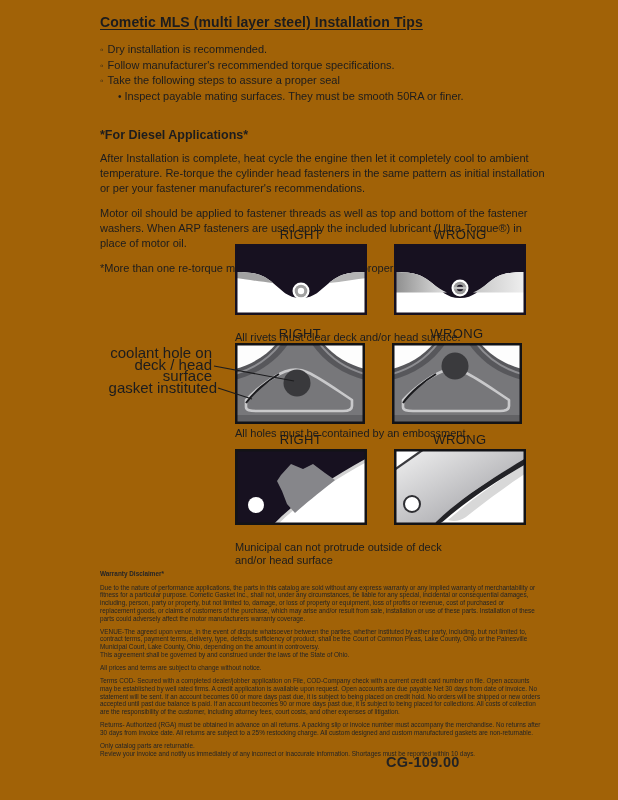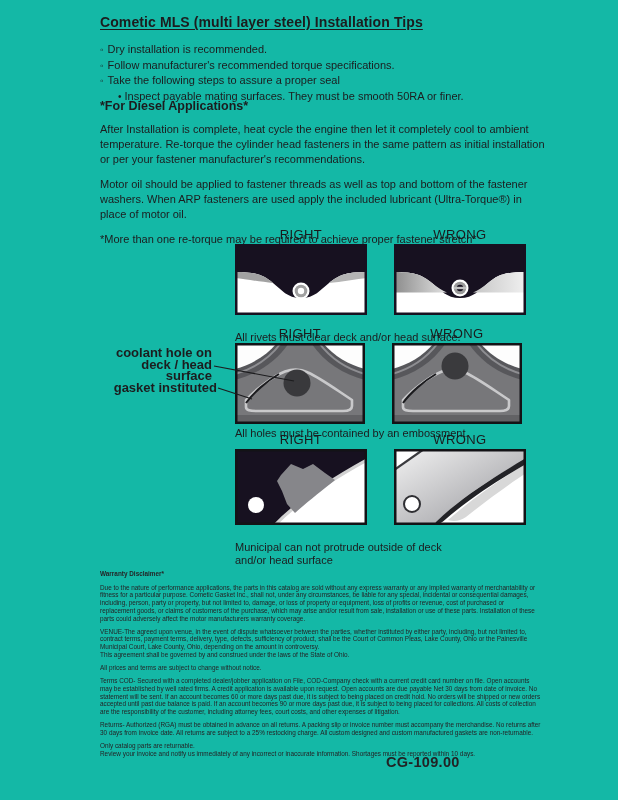--- a/index.html
+++ b/index.html
@@ -1,43 +1,43 @@
 <!DOCTYPE html>
 <html><head>
 <meta charset="utf-8">
 <style>
   html,body{margin:0;padding:0;background:#e9e9e9;}
   .page{
-    position:relative;width:618px;height:800px;background:#14b8a6;
+    position:relative;width:618px;height:800px;background:#a16207;
     font-family:"Liberation Sans", sans-serif;color:#1c1c1e;overflow:hidden;
     margin:0 auto;
   }
   .title{
     position:absolute;left:100px;top:14px;font-size:14px;font-weight:bold;
     text-decoration:underline;text-underline-offset:2px;letter-spacing:0.1px;
   }
   .tips{position:absolute;left:100px;top:42px;font-size:11px;line-height:14.5px;width:450px;}
   .tip{white-space:nowrap;}
   .tip.l2{padding-left:18px;}
   .mk1::before{content:"◦";margin-right:4px;font-size:10px;}
   .mk2::before{content:"•";margin-right:3px;font-size:10px;}
-  .diesel{position:absolute;left:100px;top:99px;width:449px;font-size:11px;line-height:15px;}
+  .diesel{position:absolute;left:100px;top:128px;width:449px;font-size:11px;line-height:15px;}
   .dh{font-weight:bold;font-size:12.5px;margin:0 0 8px 0;}
   .diesel p{margin:0 0 10px 0;}
   .drow{position:absolute;left:100px;width:440px;}
   .r1{top:227px;}
   .r2{top:326px;height:120px;}
   .r3{top:432px;}
   .pair{display:flex;gap:27px;margin-left:135px;width:275px;}
   .dcol{display:flex;flex-direction:column;align-items:center;}
   .dlab{font-size:13px;line-height:15px;margin-bottom:2px;letter-spacing:0.4px;color:#1a1a1c;}
   svg.dbox{display:block;}
   .dcap{font-size:11px;line-height:13px;margin-left:135px;margin-top:16px;white-space:pre-line;}
   .r2 .dcap{text-align:left;width:275px;margin-top:3px;}
-  .ann{position:absolute;font-size:13px;line-height:11.5px;text-align:right;white-space:pre-line;font-weight:bold;}
+  .ann{position:absolute;font-size:15px;line-height:11.5px;text-align:right;white-space:pre-line;}
   .ann1{left:0;top:21px;width:112px;}
   .ann2{left:0;top:56px;width:117px;}
   .leader{position:absolute;left:0;top:0;pointer-events:none;}
   .legal{position:absolute;left:100px;top:570px;width:441px;font-size:6.4px;line-height:7.7px;color:#242426;}
   .legal .lh{font-weight:bold;margin:0 0 6px 0;}
   .legal p{margin:0 0 5.5px 0;white-space:pre-line;}
   .doccode{position:absolute;left:386px;top:754px;font-size:14.5px;color:#222224;letter-spacing:0.3px;font-weight:bold;}
 </style>
 </head>
 <body>

